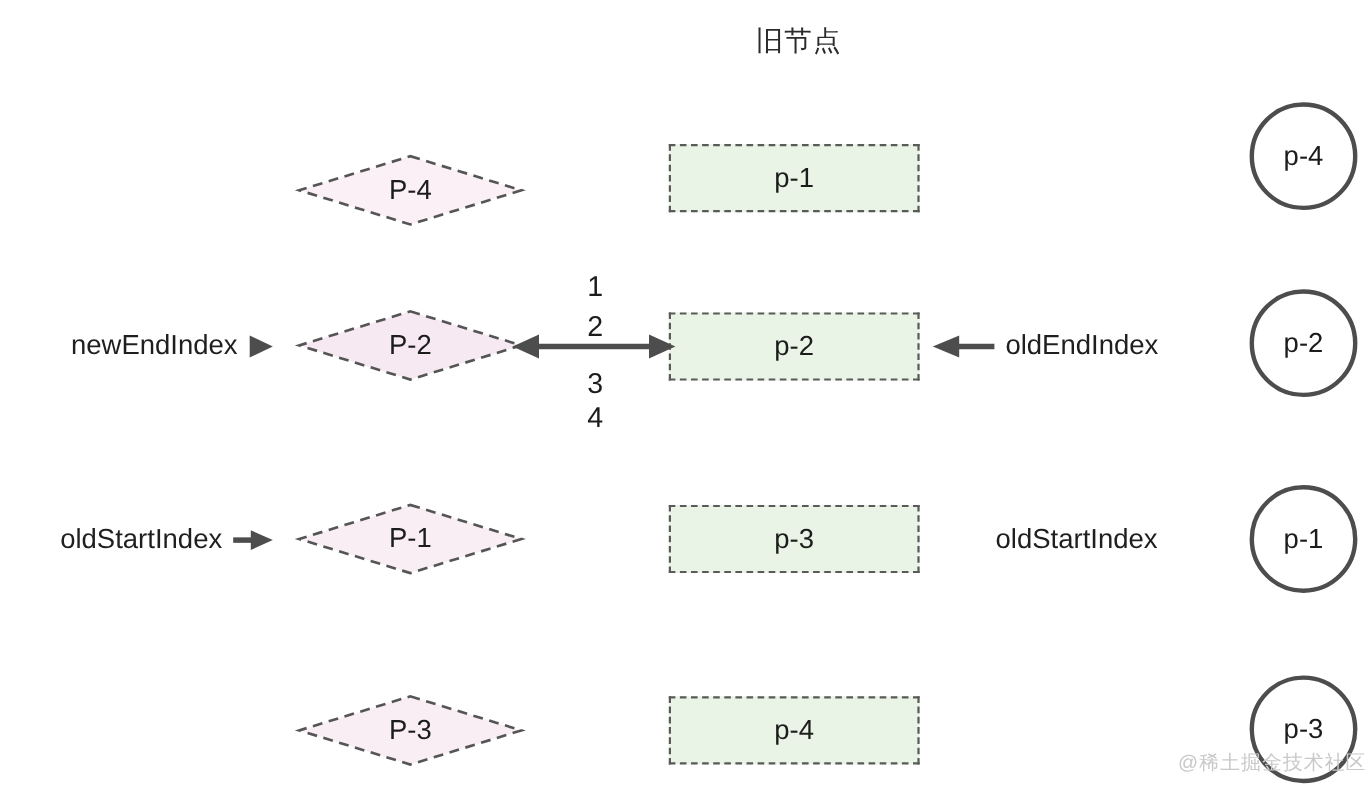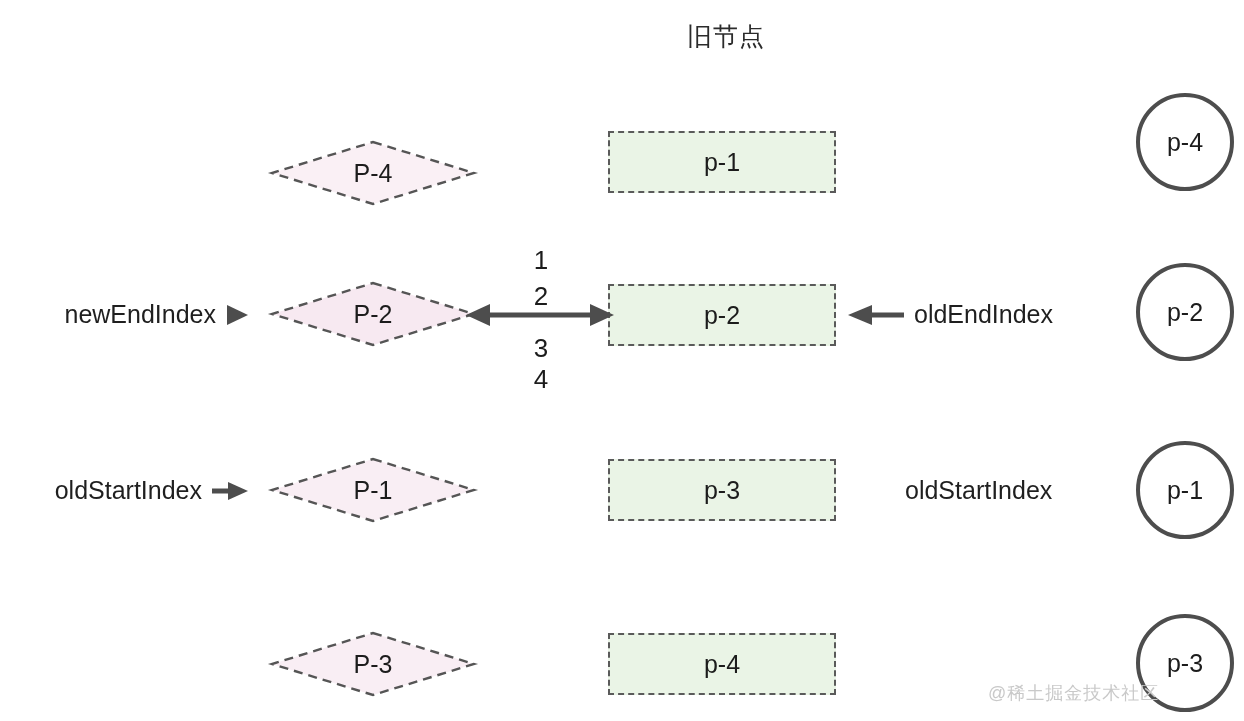--- a/index.html
+++ b/index.html
@@ -211,15 +211,15 @@
         <polygon points="0,13 24,3 24,23" fill="#4d4d4d"></polygon>
       </svg>
     </span>
     <span>oldEndIndex</span>
   </div>
 
   <div class="abs idx-label" style="left:905px; top:476px;">
     <span>oldStartIndex</span>
   </div>
 
-  <div class="abs watermark" style="left:988px; top:681px;text-align:center;">@稀土掘金技术社区</div>
+  <div class="abs watermark" style="left:1071px; top:681px;text-align:center;">@稀土掘金技术社区</div>
 
 </div>
 
 </body></html>

